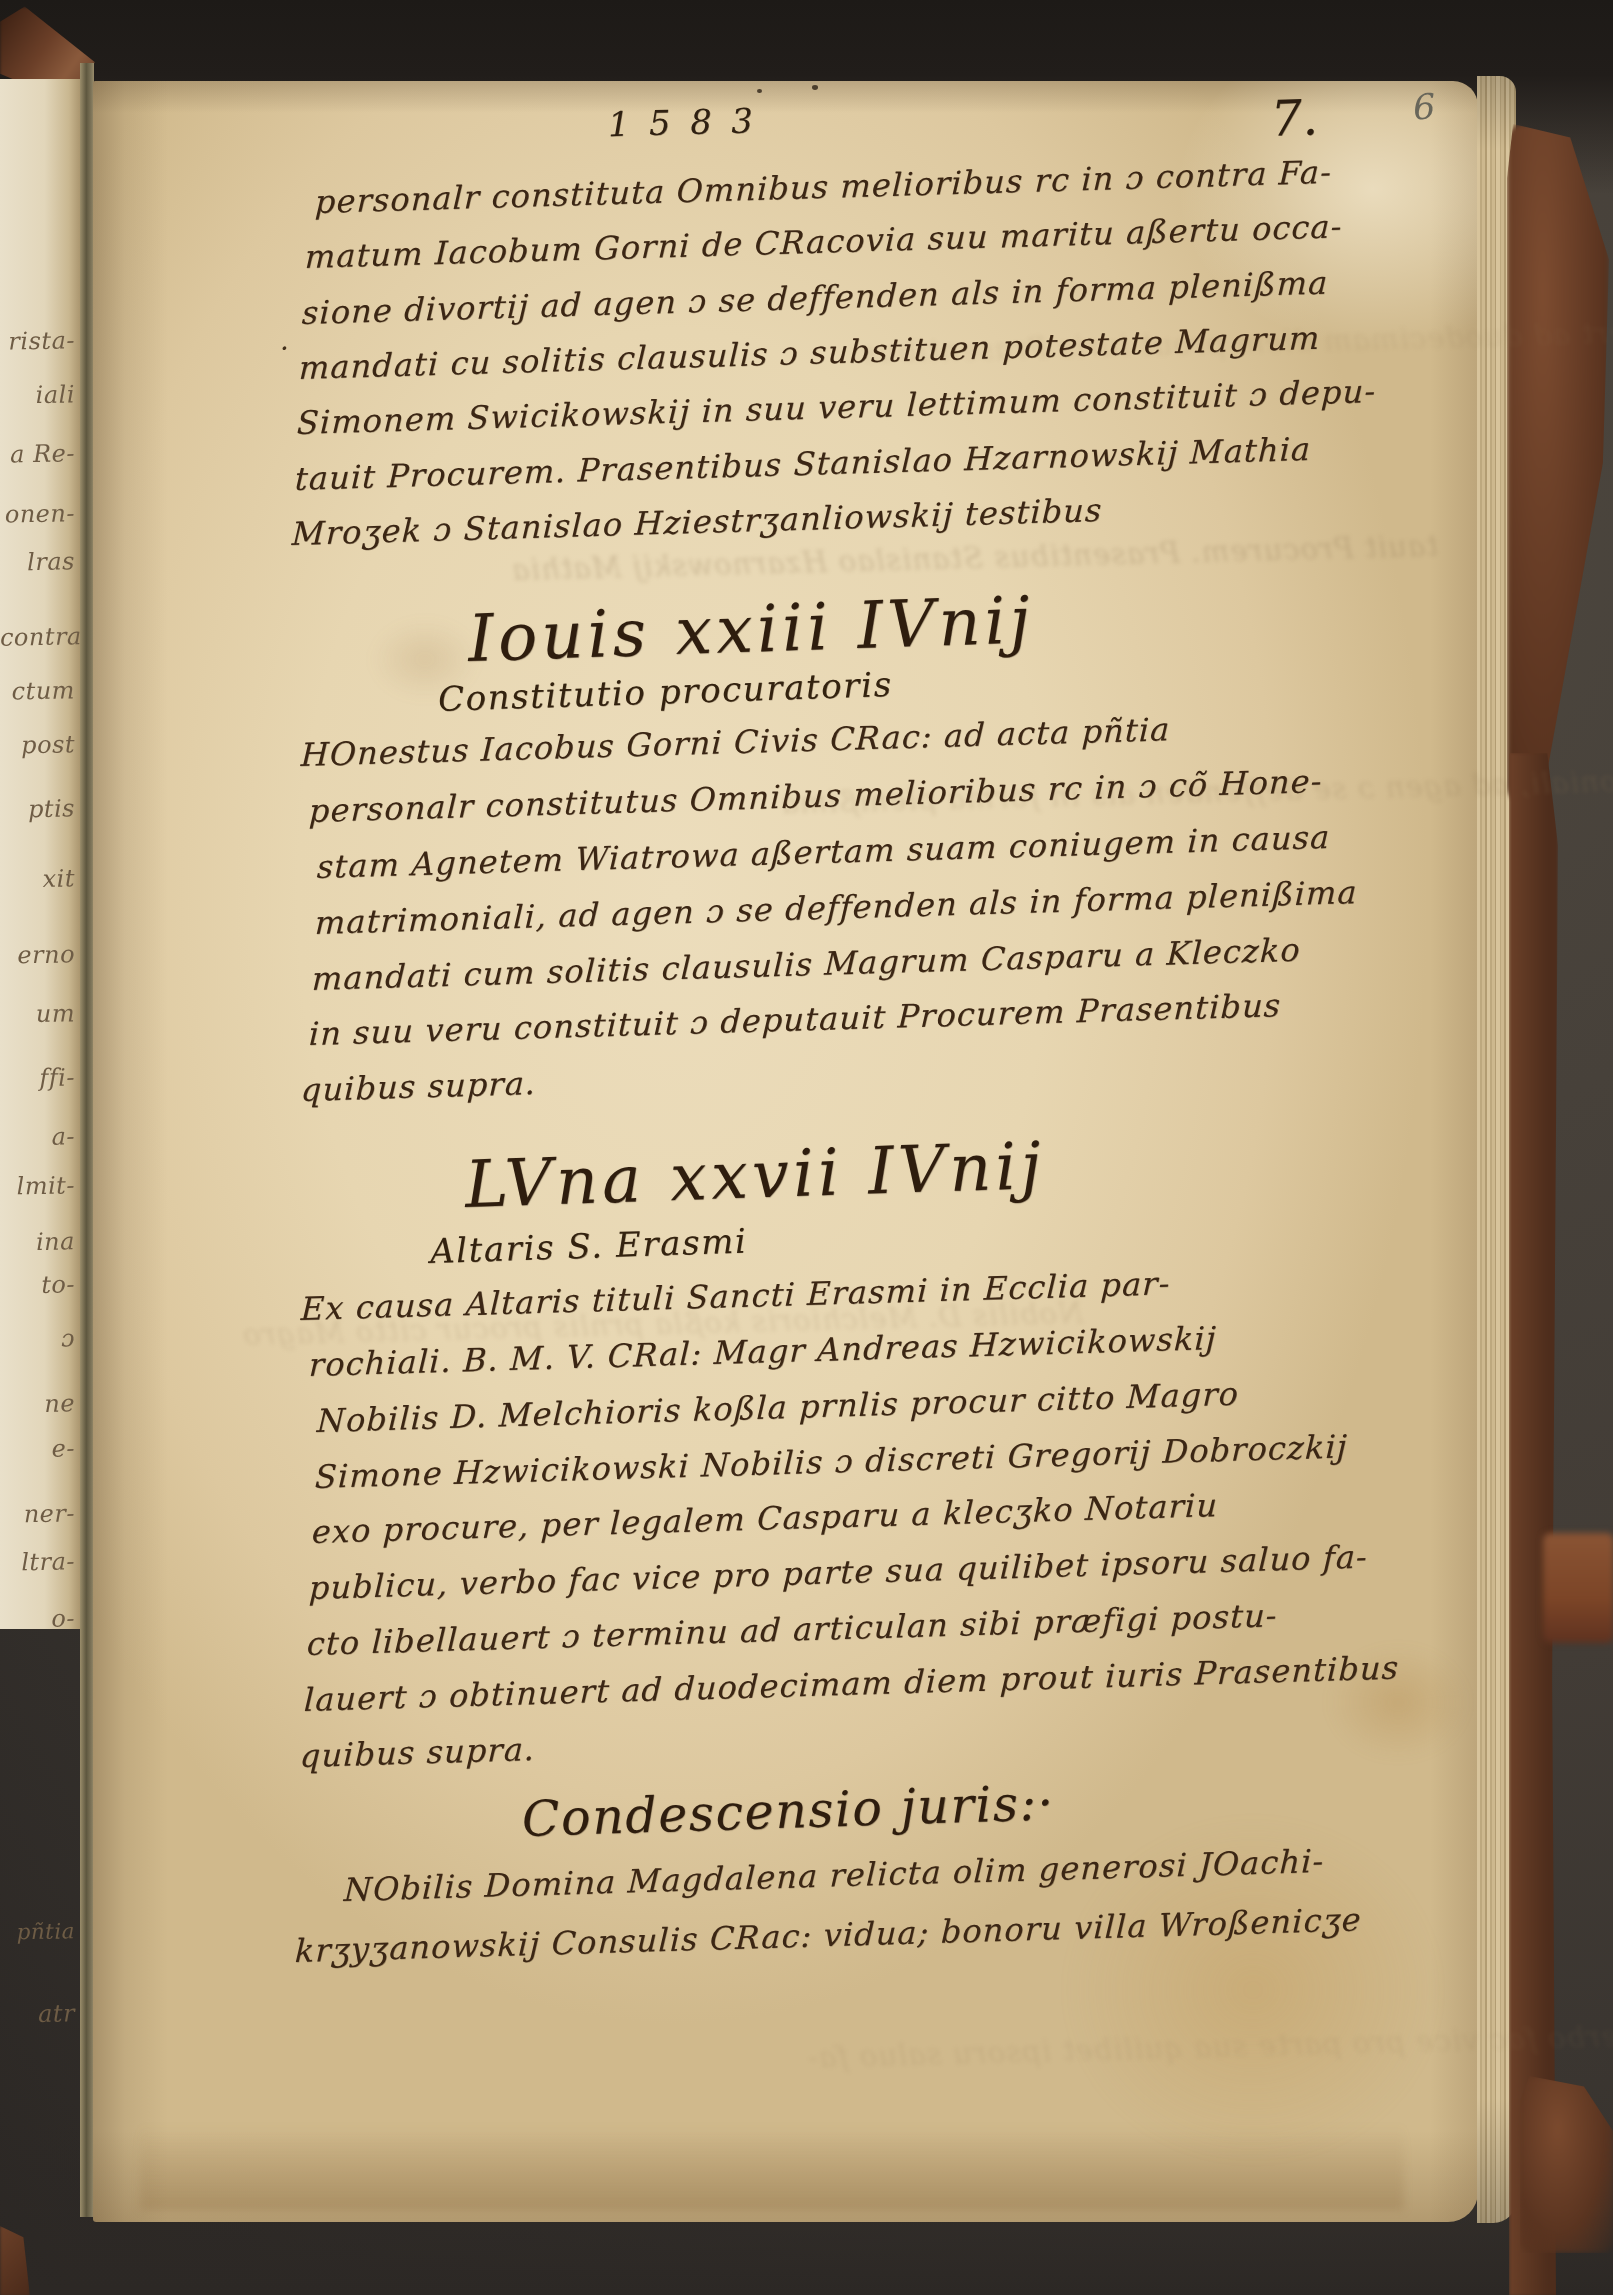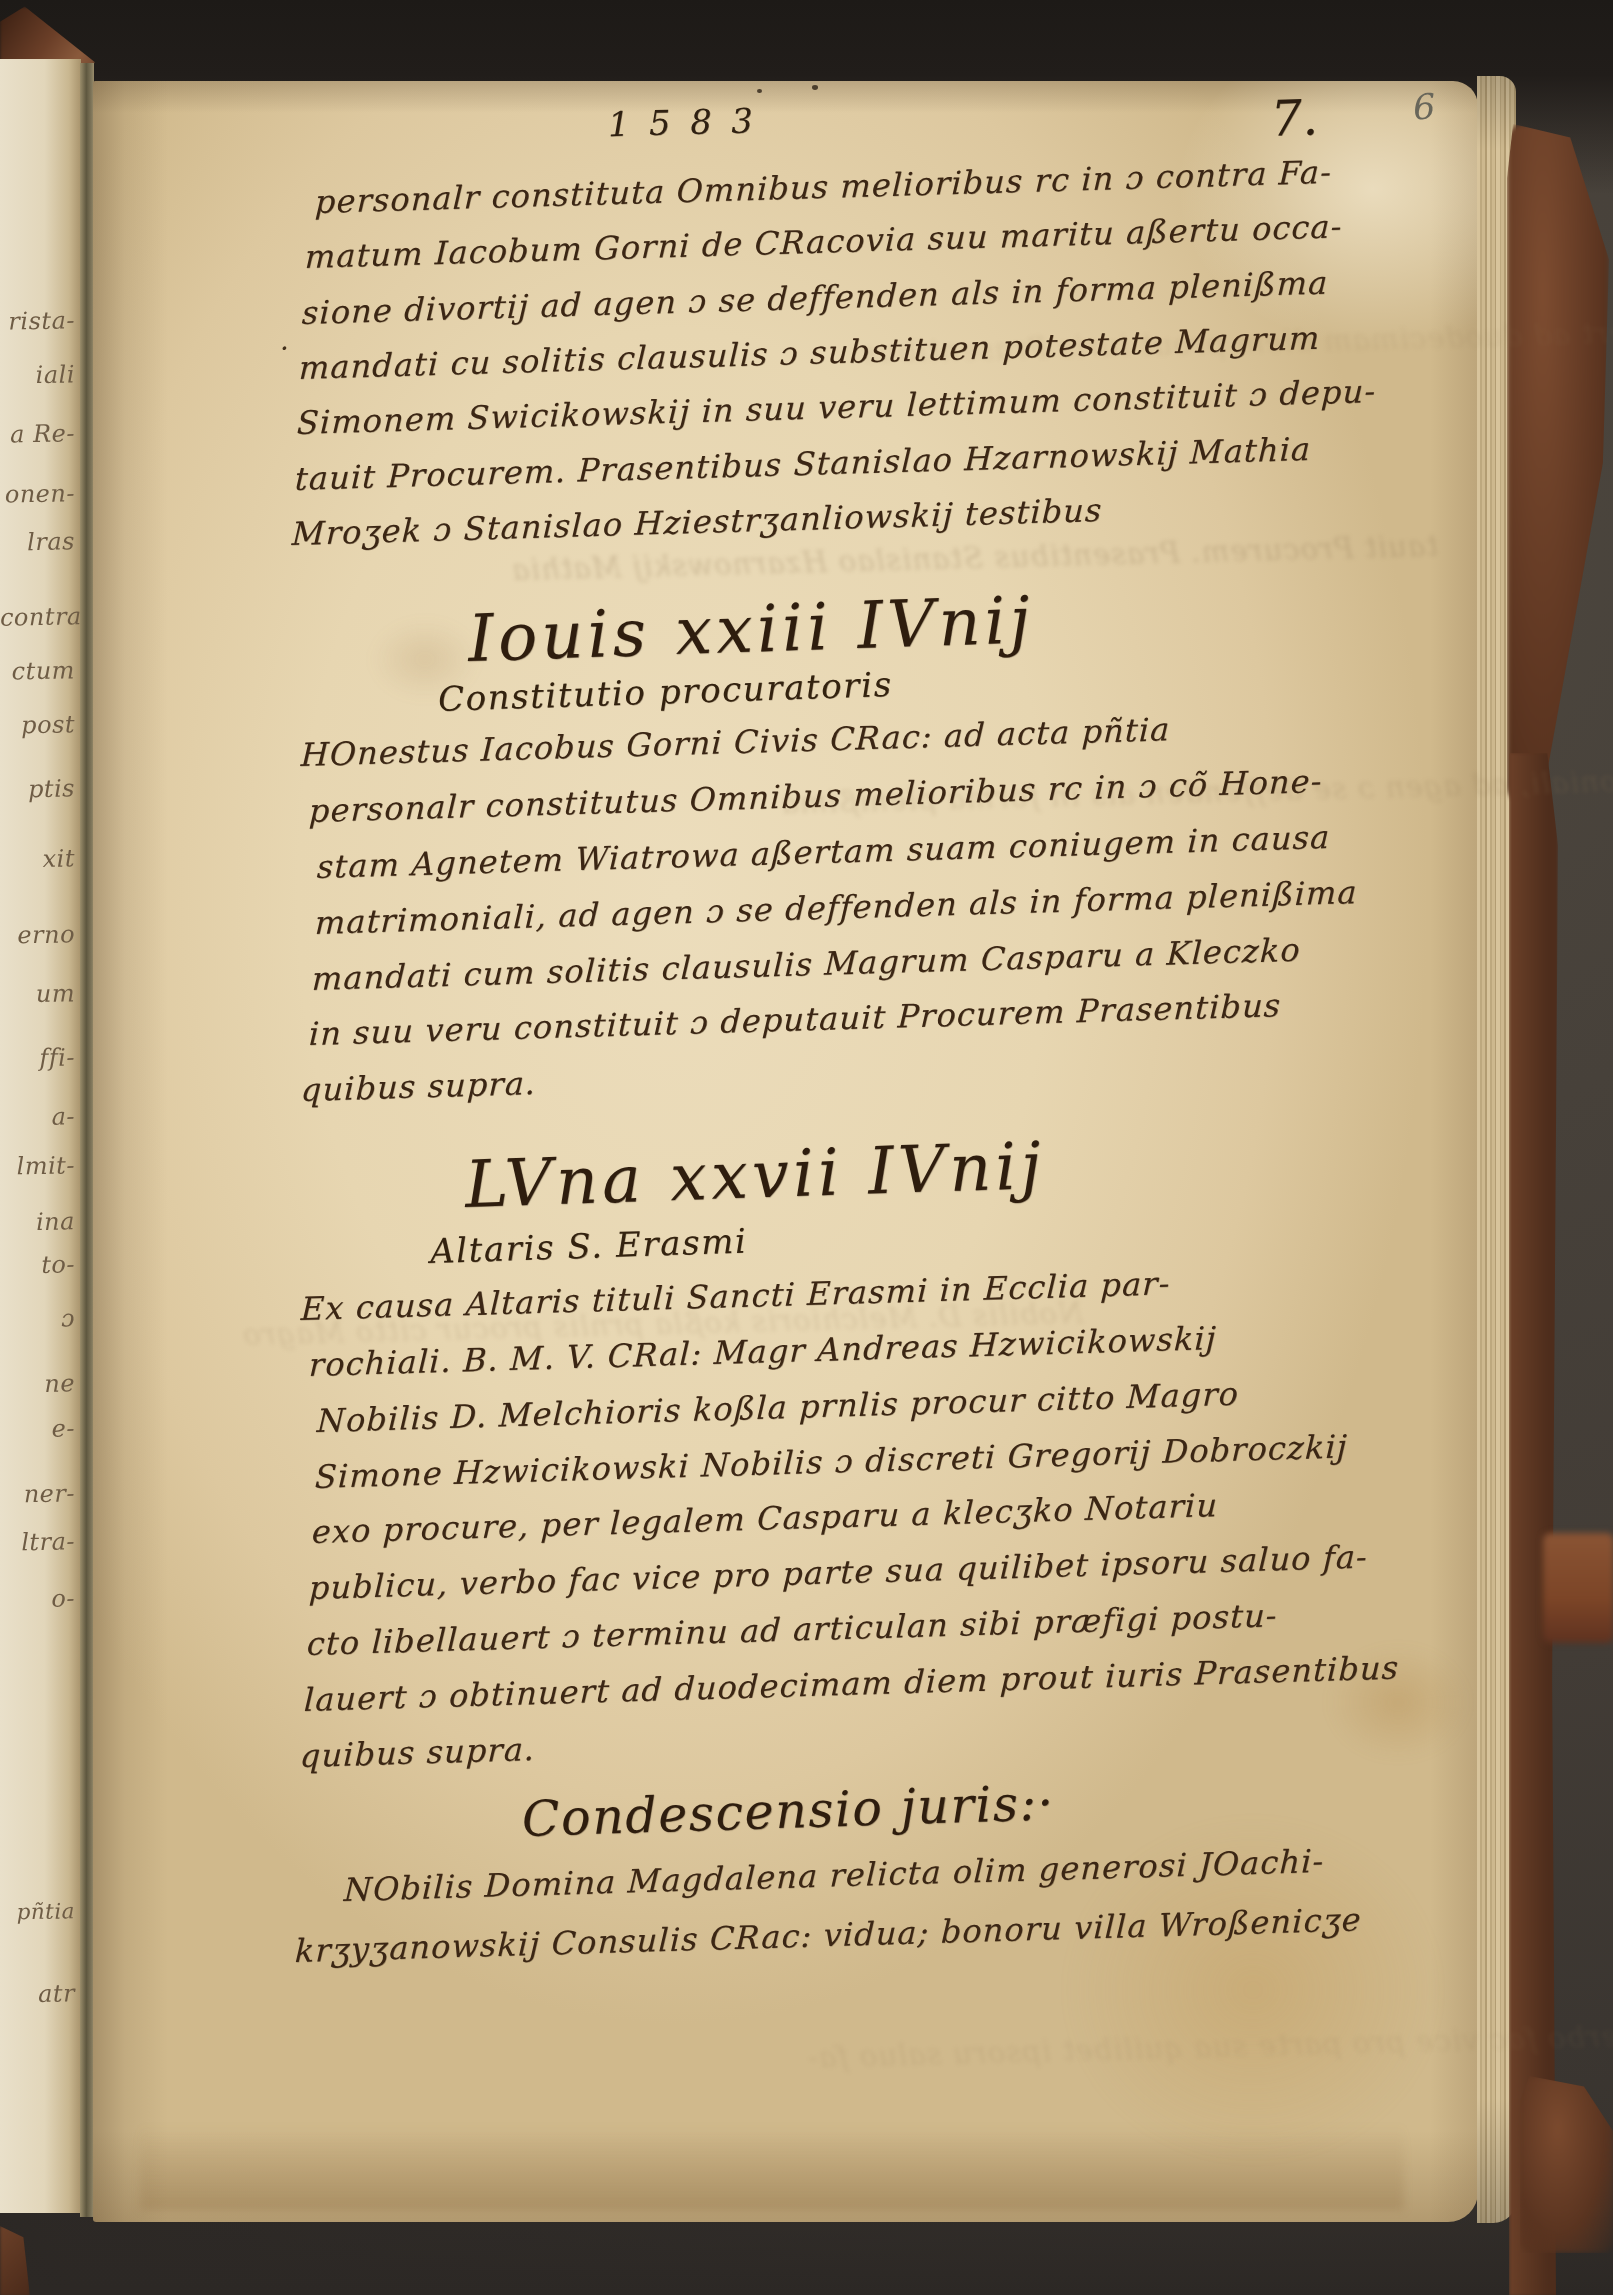--- a/index.html
+++ b/index.html
@@ -24,21 +24,21 @@
     background:linear-gradient(90deg,#6b4028,#4e2d1c 80%);}
   .clasp{left:1543px;top:1533px;width:71px;height:110px;border-radius:7.5px;
     background:linear-gradient(180deg,#8a5434,#7c4527 60%,#5f3220);filter:blur(3.2px);}
   .right-bottom{left:1520px;top:2076px;width:94px;height:177px;border-radius:12px;
     clip-path:polygon(10% 0,68% 6%,100% 32%,100% 100%,0 100%,0 14%);
     background:radial-gradient(ellipse at 40% 30%,#7b4a2e,#5a3420 60%,#43261630);filter:blur(2.7px);}
   .bottom-left{left:0;top:2226px;width:30px;height:70px;
     clip-path:polygon(0 0,78% 16%,100% 100%,0 100%);
     background:linear-gradient(135deg,#6b4028,#4a2a1a);}
   
-  .verso{position:absolute;left:0;top:59px;width:81px;height:2154px;
+  .verso{position:absolute;left:0;top:79px;width:81px;height:1550px;
     background:linear-gradient(90deg,#e9e0ca 0%,#e2d6ba 55%,#c9b790 85%,#a8936c 100%);}
   .gutter{position:absolute;left:80px;top:63px;width:14px;height:2154px;
     background:linear-gradient(90deg,#9a8d6b,#5e573f 45%,#7d7459 80%,#9a8d6b);}
   .recto{position:absolute;left:93px;top:81px;width:1385px;height:2141px;
     border-radius:2.2px 25px 30px 3.2px;
     background:
       radial-gradient(ellipse 280px 226px at 1280px 108px,rgba(255,248,228,0.55),rgba(255,248,228,0) 70%),
       linear-gradient(90deg,rgba(108,86,55,0.40) 0px,rgba(108,86,55,0.14) 32px,rgba(108,86,55,0) 75px),
       linear-gradient(270deg,rgba(120,95,60,0.22) 0px,rgba(120,95,60,0) 48px),
       linear-gradient(0deg,rgba(110,82,45,0.30) 0px,rgba(110,82,45,0) 91px),

